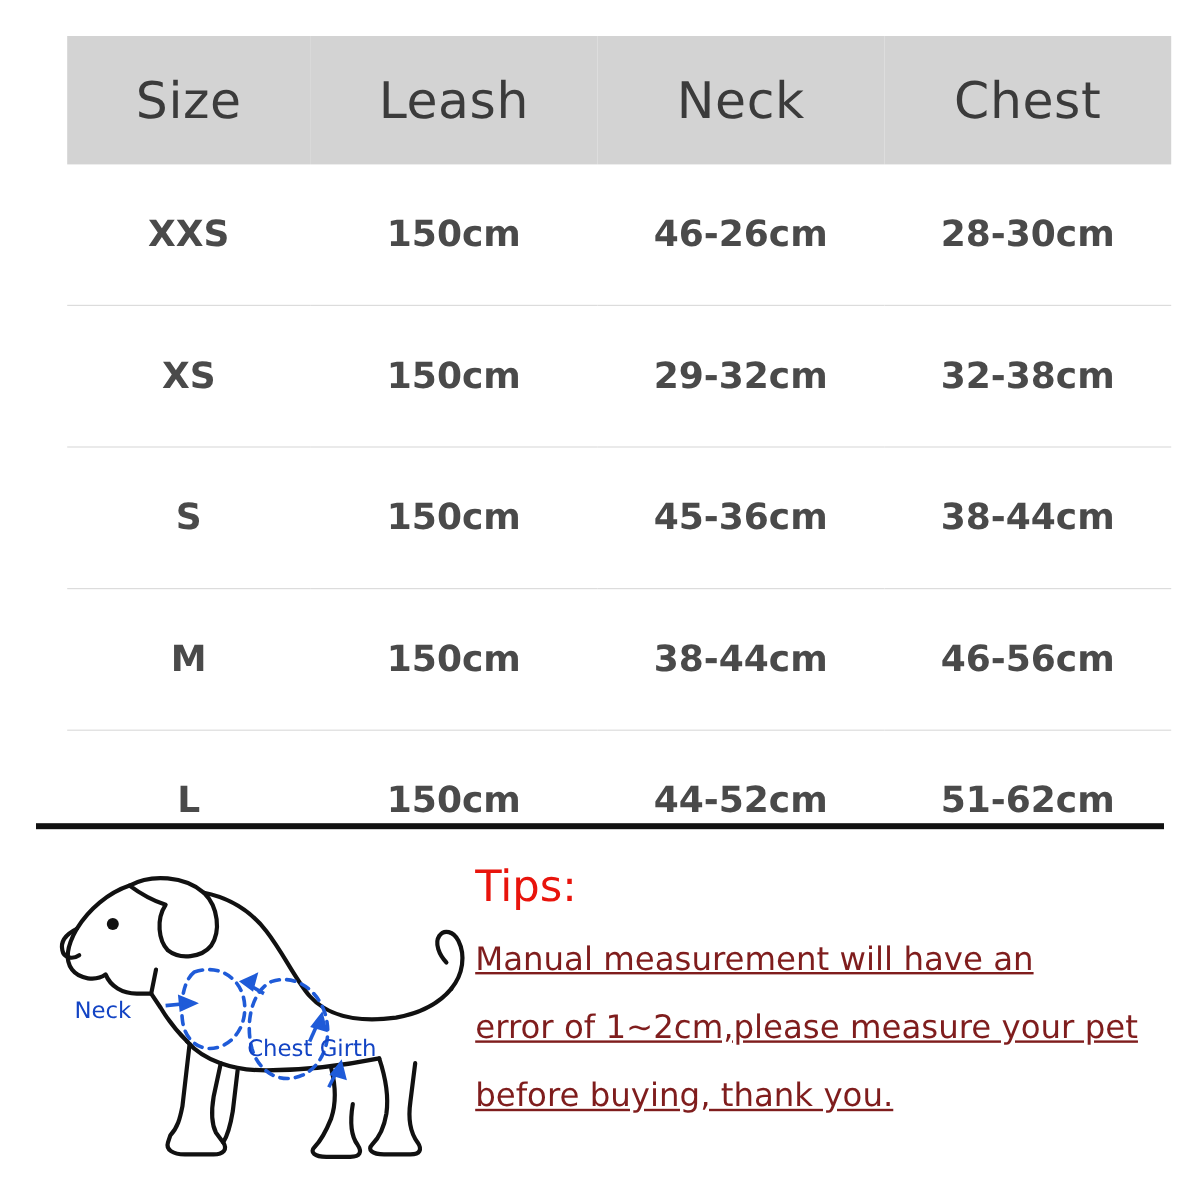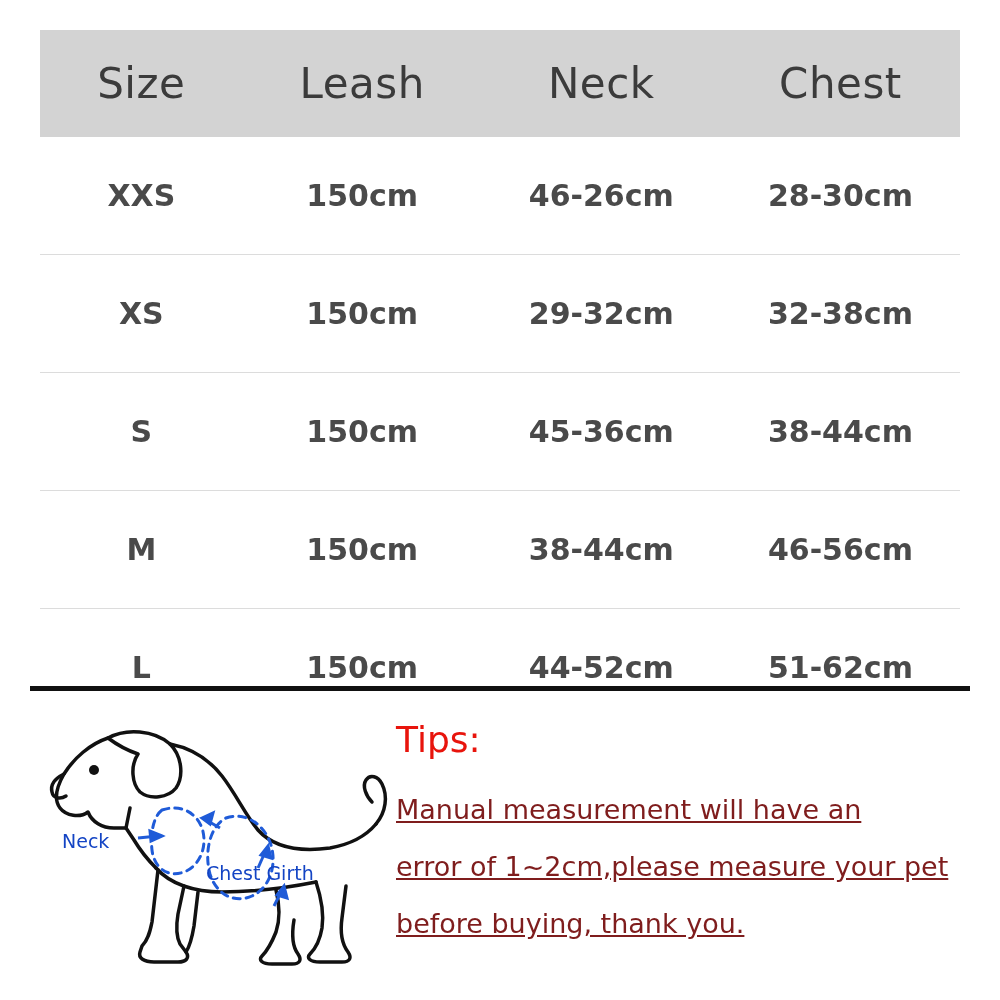--- a/index.html
+++ b/index.html
@@ -17,21 +17,21 @@
   .page {
     position: relative;
     width: 1000px;
     height: 1000px;
     background: #ffffff;
   }
 
   
   .size-table {
     position: absolute;
-    left: 40px;
+    left: 56px;
     top: 30px;
     width: 920px;
     border-collapse: collapse;
     table-layout: fixed;
   }
   .size-table thead th {
     background: #d3d3d3;
     height: 105px;
     font-weight: normal;
     font-size: 42px;
@@ -92,21 +92,21 @@
   .tips-block {
     position: absolute;
     left: 396px;
     top: 25px;
     width: 580px;
   }
   .tips-title {
     color: #e8140c;
     font-size: 36px;
     line-height: 1.1;
-    margin-bottom: 36px;
+    margin-bottom: 26px;
     font-family: "DejaVu Sans", sans-serif;
   }
   .tips-line {
     font-size: 27px;
     color: #7f1d1d;
     line-height: 1.0;
     margin-bottom: 30px;
     white-space: nowrap;
     text-decoration: underline;
   }

